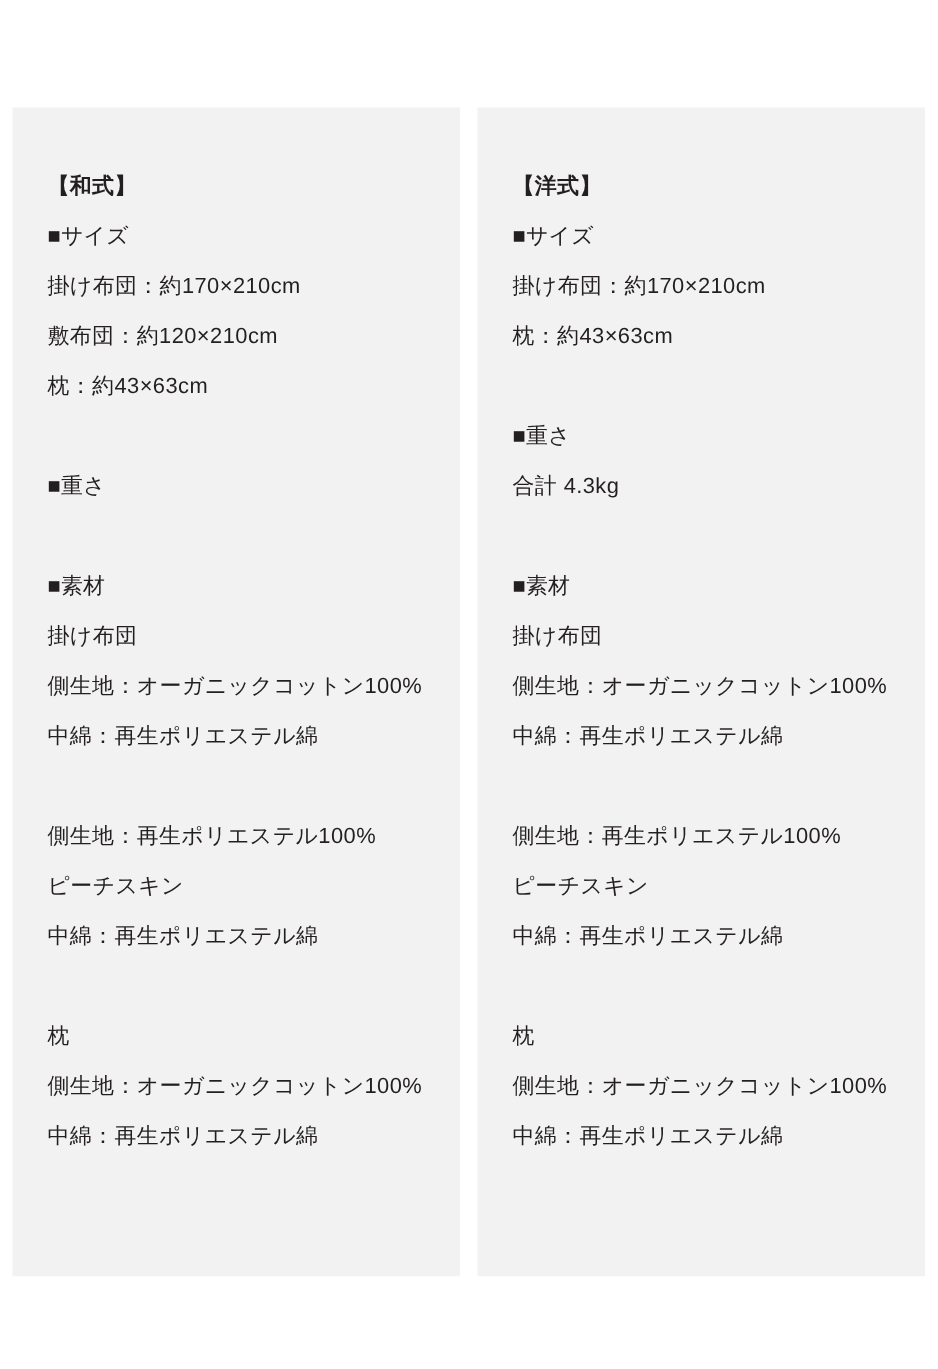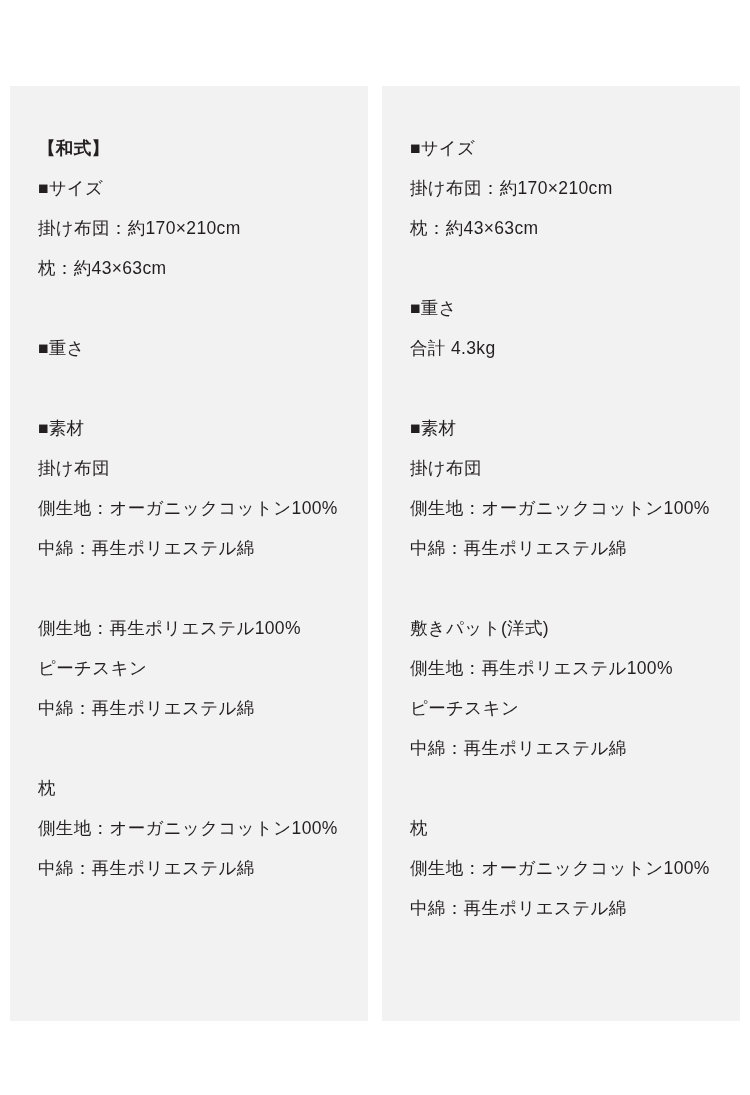--- a/index.html
+++ b/index.html
@@ -59,20 +59,21 @@
 </head>
 <body>
 
 <div class="spec-wrap">
 
   <div class="panel">
     <div class="line title">【和式】</div>
 
     <div class="line head">■サイズ</div>
     <div class="line">掛け布団：約170×210cm</div>
+    <div class="line">敷布団：約120×210cm</div>
     <div class="line">枕：約43×63cm</div>
 
     <div class="gap"></div>
 
     <div class="line head">■重さ</div>
 
     <div class="gap"></div>
 
     <div class="line head">■素材</div>
     <div class="line">掛け布団</div>
@@ -86,40 +87,40 @@
     <div class="line">中綿：再生ポリエステル綿</div>
 
     <div class="gap-sm"></div>
 
     <div class="line">枕</div>
     <div class="line">側生地：オーガニックコットン100%</div>
     <div class="line">中綿：再生ポリエステル綿</div>
   </div>
 
   <div class="panel">
+    <div class="line title">【洋式】</div>
 
     <div class="line head">■サイズ</div>
     <div class="line">掛け布団：約170×210cm</div>
     <div class="line">枕：約43×63cm</div>
 
     <div class="gap"></div>
 
     <div class="line head">■重さ</div>
     <div class="line">合計 4.3kg</div>
 
     <div class="gap"></div>
 
     <div class="line head">■素材</div>
     <div class="line">掛け布団</div>
     <div class="line">側生地：オーガニックコットン100%</div>
     <div class="line">中綿：再生ポリエステル綿</div>
 
     <div class="gap-sm"></div>
 
-    <div class="line">敷きパット(洋式)</div>
     <div class="line">側生地：再生ポリエステル100%</div>
     <div class="line">ピーチスキン</div>
     <div class="line">中綿：再生ポリエステル綿</div>
 
     <div class="gap-sm"></div>
 
     <div class="line">枕</div>
     <div class="line">側生地：オーガニックコットン100%</div>
     <div class="line">中綿：再生ポリエステル綿</div>
   </div>

